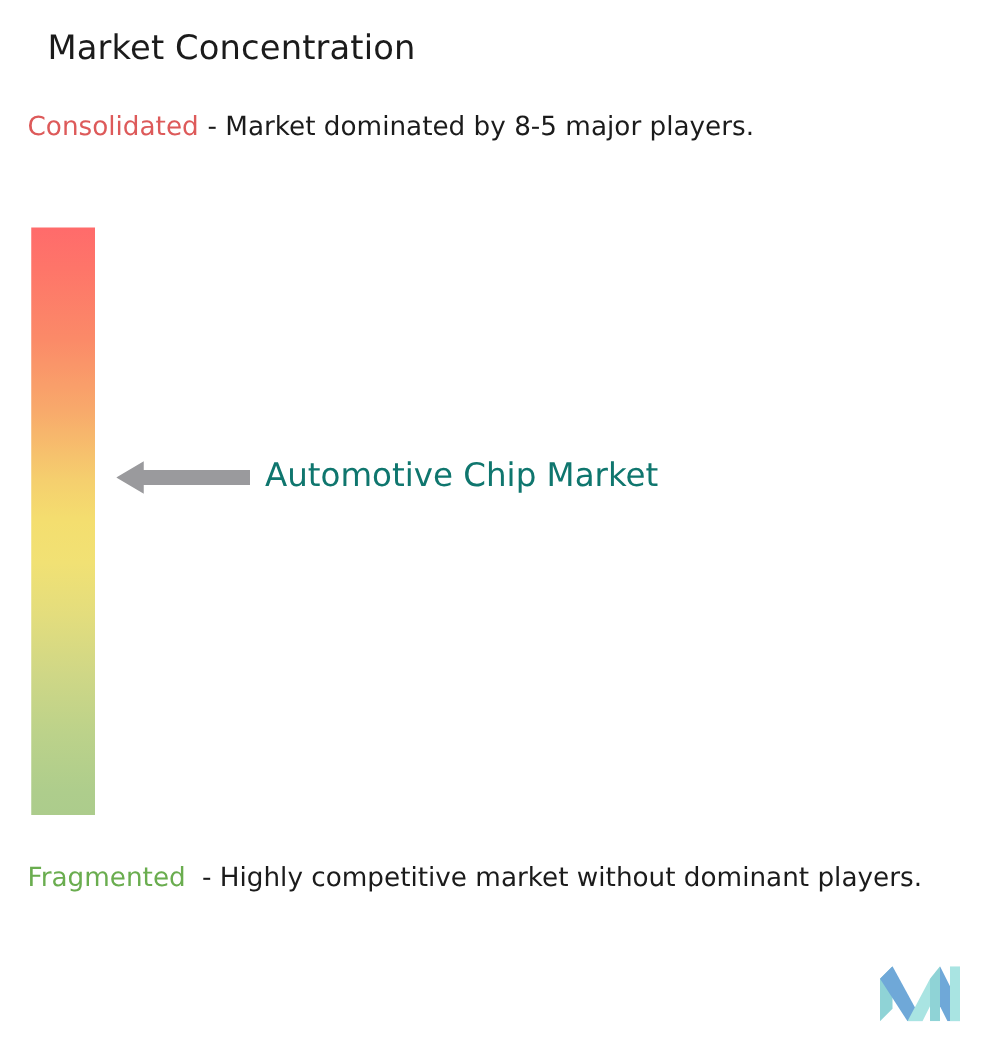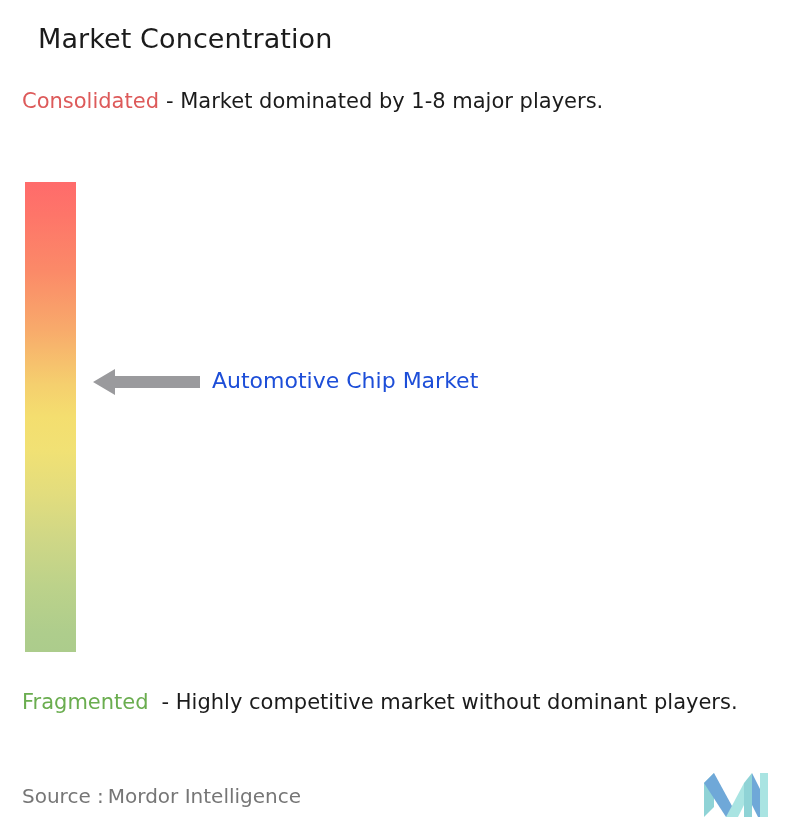--- a/index.html
+++ b/index.html
@@ -107,23 +107,23 @@
     display: flex;
     align-items: center;
   }
   .arrow-left {
     width: 107px;
     height: 32px;
     display: block;
     flex: 0 0 auto;
   }
   .pointer-label {
-    font-size: 22px;
+    font-size: 26px;
     line-height: 28px;
-    color: #1d4ed8;
+    color: #0f766e;
     white-space: nowrap;
     margin-left: 12px;
     padding-bottom: 2px;
     text-align: right;
   }
 
   
   .source {
     position: absolute;
     left: 22px;
@@ -147,39 +147,36 @@
   }
 </style>
 </head>
 <body>
 
 <div class="page">
 
   <div class="title">Market Concentration</div>
 
   <div class="caption-top">
-    <span class="kw-consolidated">Consolidated</span><span class="kw-gap"></span><span>- Market dominated by 1-8 major players.</span>
+    <span class="kw-consolidated">Consolidated</span><span class="kw-gap"></span><span>- Market dominated by 8-5 major players.</span>
   </div>
 
   <div class="bar"></div>
 
   <div class="pointer">
     <svg class="arrow-left" viewBox="0 0 107 32">
       <polygon points="0,16 22,3 22,10 107,10 107,22 22,22 22,29" fill="#9a9a9d"></polygon>
     </svg>
     <span class="pointer-label">Automotive Chip Market</span>
   </div>
 
   <div class="caption-bottom">
     <span class="kw-fragmented">Fragmented</span><span class="kw-gap-wide"></span><span>- Highly competitive market without dominant players.</span>
   </div>
 
-  <div class="source">
-    <span>Source :</span><span class="sep"></span><span>Mordor Intelligence</span>
-  </div>
 
   <svg class="logo" viewBox="0 0 64 44">
     <polygon points="0,44 0,10 10,0 10,34" fill="#8fd3d6"></polygon>
     <polygon points="0,10 10,0 34,44 22,44" fill="#6fa8d8"></polygon>
     <polygon points="34,44 22,44 40,10 46,20" fill="#a9e4e2"></polygon>
     <polygon points="40,10 48,0 48,44 40,44" fill="#8fd3d6"></polygon>
     <polygon points="48,0 64,32 64,44 54,44 48,32" fill="#6fa8d8"></polygon>
     <polygon points="56,0 64,0 64,44 56,44" fill="#a9e4e2"></polygon>
   </svg>
 

